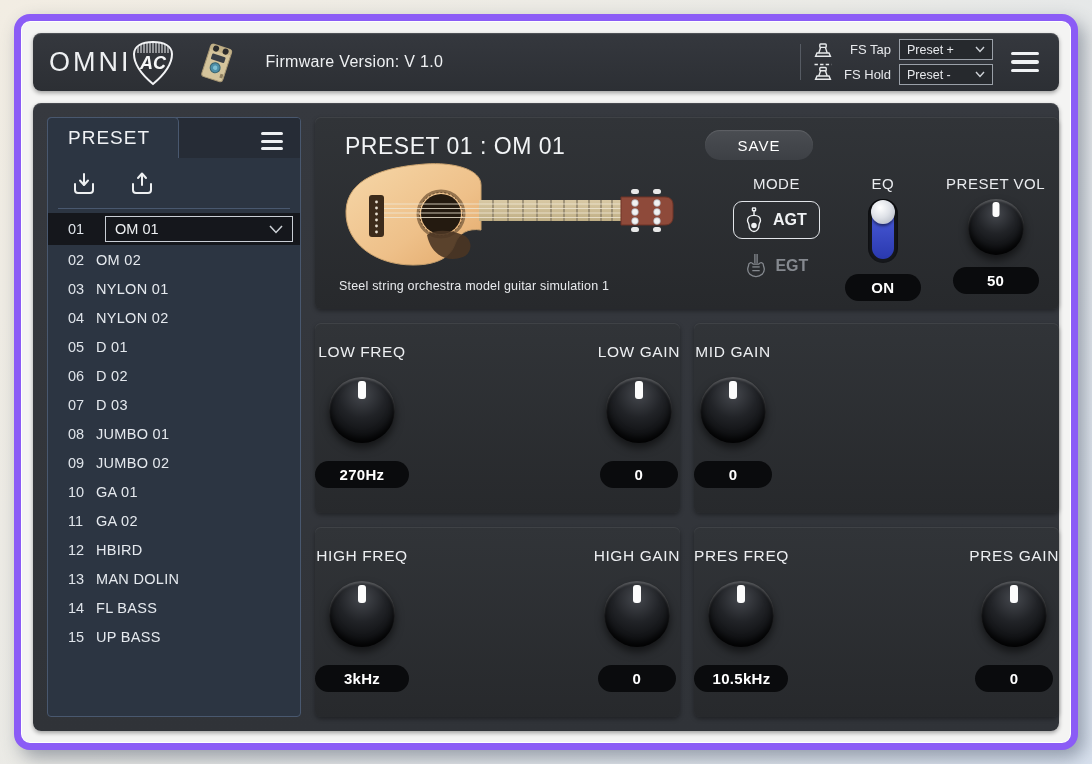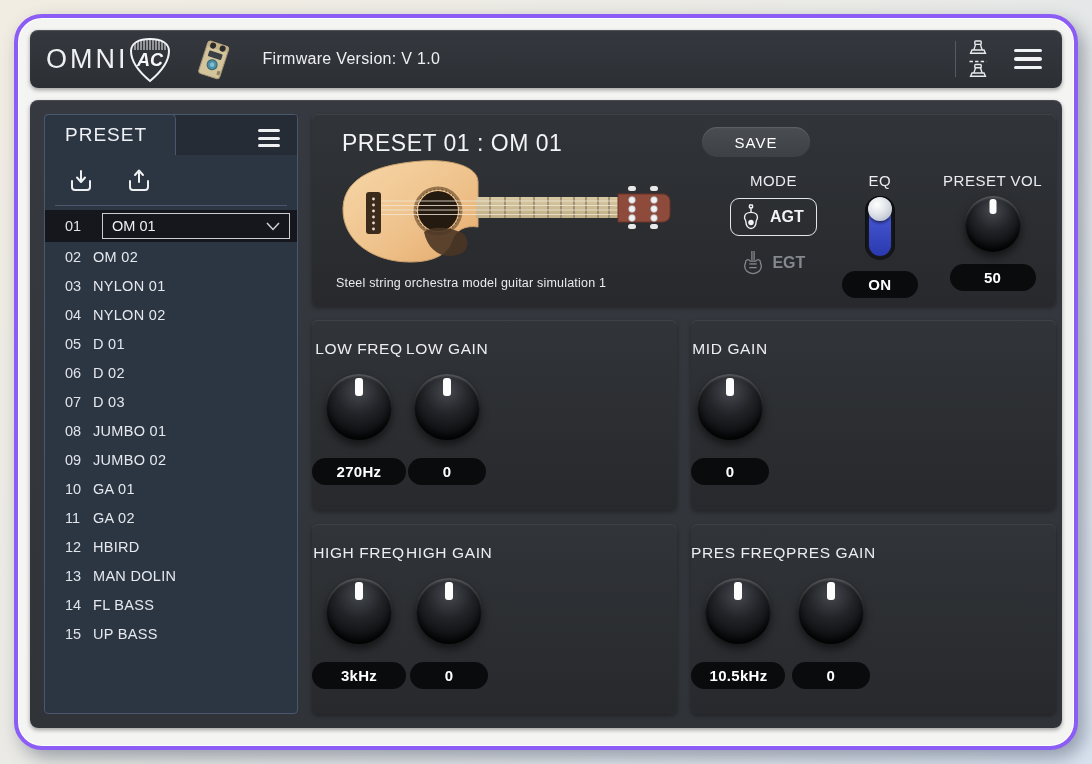--- a/index.html
+++ b/index.html
@@ -5,21 +5,21 @@
   * { box-sizing: border-box; margin: 0; padding: 0; }
   html,body { width:1092px; height:764px; }
   body {
     font-family: "Liberation Sans", sans-serif;
     background: linear-gradient(135deg, #f2ede3 0%, #eaeae6 45%, #d9e2ef 100%);
     position: relative; overflow: hidden;
     -webkit-font-smoothing: antialiased;
   }
   .window {
     position:absolute; left:14px; top:14px; width:1064px; height:736px;
-    background:#f4f4f3; border:4px solid #8b5cf6; border-radius:28px;
+    background:#f4f4f3; border:7px solid #8b5cf6; border-radius:16px;
     box-shadow: 6px 8px 18px rgba(60,70,90,.45), inset 0 0 0 1px #ffffff;
     padding:12px;
   }
   
   .topbar {
     height:58px; border-radius:8px; padding:0 16px;
     background: linear-gradient(180deg,#35383e 0%, #2c2f34 100%);
     box-shadow: inset 0 1px 1px rgba(255,255,255,.14), 0 2px 4px rgba(0,0,0,.35);
     display:flex; align-items:center;
   }
@@ -84,21 +84,21 @@
   
   .main { position:absolute; left:282px; top:14px; width:744px; height:600px;
           display:flex; flex-direction:column; gap:14px; }
   .panel {
     border-radius:6px;
     background: linear-gradient(180deg,#313438 0%, #27292c 100%);
     box-shadow: inset 0 1px 0 rgba(255,255,255,.07), 0 2px 4px rgba(0,0,0,.35);
   }
   .panel-top { height:192px; position:relative; }
   .panel-row { flex:1; display:flex; gap:14px; }
-  .eq-panel { flex:1; display:flex; justify-content:flex-start; padding-top:20px; }
+  .eq-panel { flex:1; display:flex; justify-content:space-between; padding-top:20px; }
   .preset-title { position:absolute; left:30px; top:16px; color:#f2f4f6; font-size:23px; letter-spacing:.5px; }
   .save-btn {
     position:absolute; left:390px; top:13px; width:108px; height:30px; border-radius:16px;
     background:linear-gradient(180deg,#4a4d52,#3d4045); color:#fff; font-size:15px;
     display:flex; align-items:center; justify-content:center; letter-spacing:1px; cursor:pointer;
     box-shadow: inset 0 1px 1px rgba(255,255,255,.12);
   }
   .guitar-wrap { position:absolute; left:16px; top:42px; }
   .guitar-caption { position:absolute; left:24px; top:162px; color:#e8eaed; font-size:12.5px; letter-spacing:.2px; }
   .top-controls { position:absolute; right:14px; top:58px; width:312px; display:flex; justify-content:space-between; }
@@ -213,20 +213,40 @@
         </svg>
         <svg width="20" height="19" viewBox="0 0 20 19">
           <g stroke="#e8eaec" stroke-width="1.4" fill="none">
             <line x1="1.5" y1="1.5" x2="18.5" y2="1.5" stroke-dasharray="3.4 2.2"></line>
             <rect x="6.8" y="4.5" width="6.4" height="3.2" rx="0.8"></rect>
             <path d="M7.6 7.7 L5.8 13 M12.4 7.7 L14.2 13"></path>
             <path d="M4 13 h12 l1.4 3.2 h-14.8 z"></path>
           </g>
         </svg>
       </div>
+      <div class="fs-rows">
+        <div class="fs-row">
+          <span class="fs-label">FS Tap</span>
+          <div class="fs-select">
+            <span>Preset +</span>
+            <svg width="10" height="7" viewBox="0 0 10 7">
+                <polyline points="1,1 5,5.5 9,1" fill="none" stroke="#cfd3d8" stroke-width="1.4"></polyline>
+              </svg>
+          </div>
+        </div>
+        <div class="fs-row">
+          <span class="fs-label">FS Hold</span>
+          <div class="fs-select">
+            <span>Preset -</span>
+            <svg width="10" height="7" viewBox="0 0 10 7">
+                <polyline points="1,1 5,5.5 9,1" fill="none" stroke="#cfd3d8" stroke-width="1.4"></polyline>
+              </svg>
+          </div>
+        </div>
+      </div>
       <div class="hamburger">
         <span></span>
           <span></span>
           <span></span>
       </div>
     </div>
   </div>
 
   <div class="content">
 

